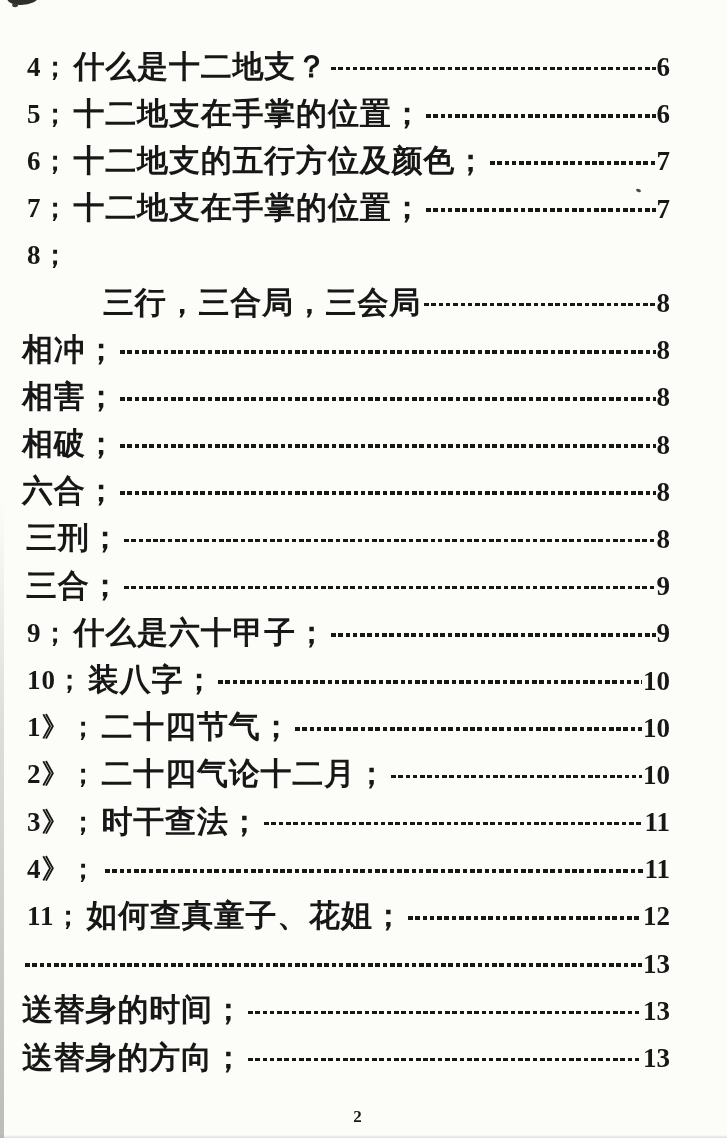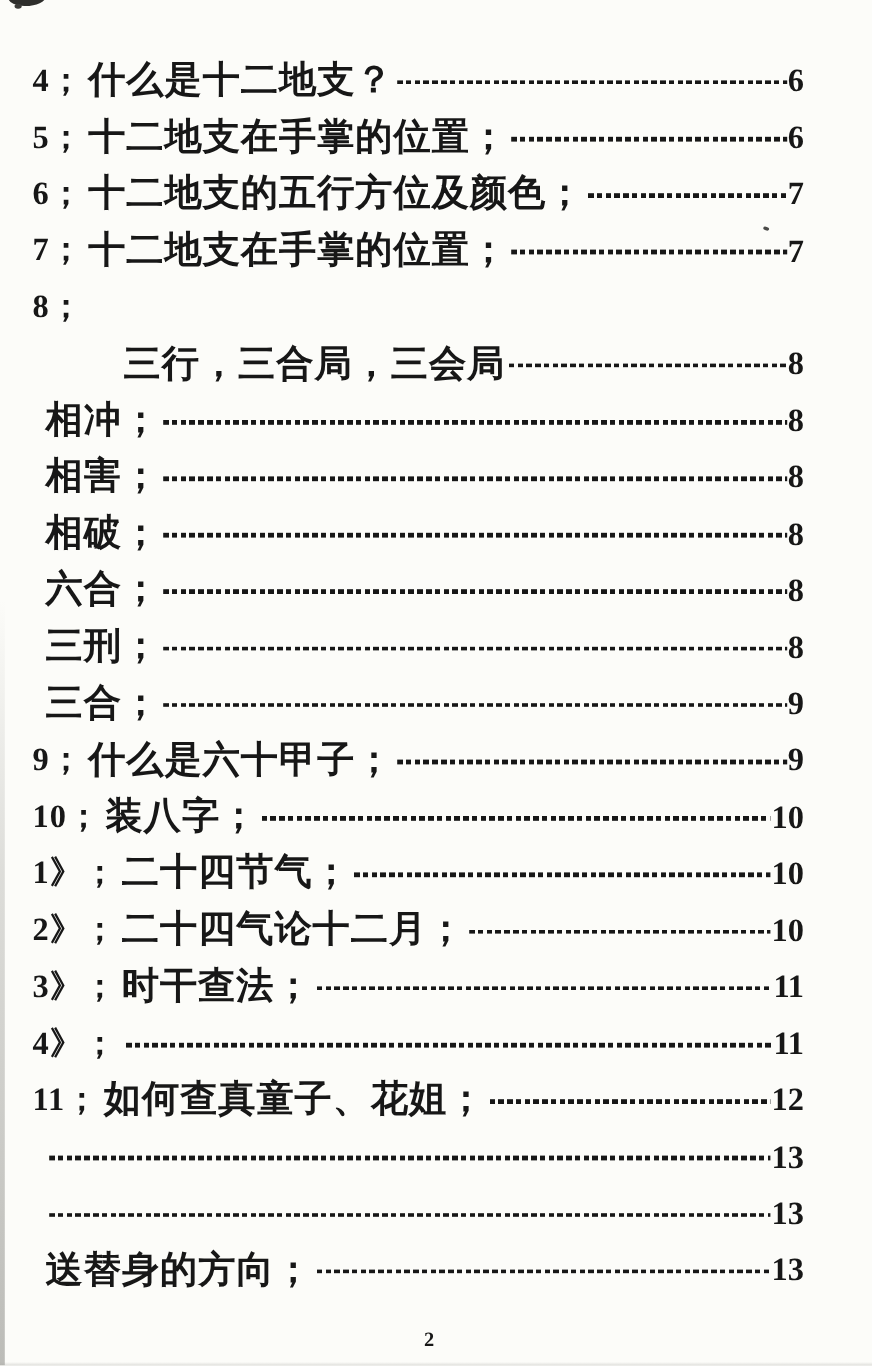--- a/index.html
+++ b/index.html
@@ -14,23 +14,23 @@
   }
   .toc{
     position:absolute;left:0;top:43px;right:0;
   }
   .row{
     display:flex;align-items:center;
     height:47.2px;
     padding-right:57px;
     box-sizing:border-box;
   }
-  .ind-a{padding-left:38px;}
+  .ind-a{padding-left:22px;}
   .ind-b{padding-left:27px;}
-  .ind-c{padding-left:38px;}
+  .ind-c{padding-left:26px;}
   .ind-d{padding-left:67px;margin-left:36px;}
   .num{
     font-family:"Liberation Serif","DejaVu Serif",serif;
     font-weight:700;font-size:27px;
     letter-spacing:1px;
     white-space:nowrap;
     margin-right:4px;
   }
   .num:empty{display:none;margin:0;}
   .label{
@@ -223,20 +223,21 @@
     </div>
 
     <div class="row ind-a">
 
       <span class="leader"></span>
       <span class="pageno">13</span>
     </div>
 
     <div class="row ind-a">
 
+      <span class="label">送替身的时间；</span>
       <span class="leader"></span>
       <span class="pageno">13</span>
     </div>
 
     <div class="row ind-a">
 
       <span class="label">送替身的方向；</span>
       <span class="leader"></span>
       <span class="pageno">13</span>
     </div>

